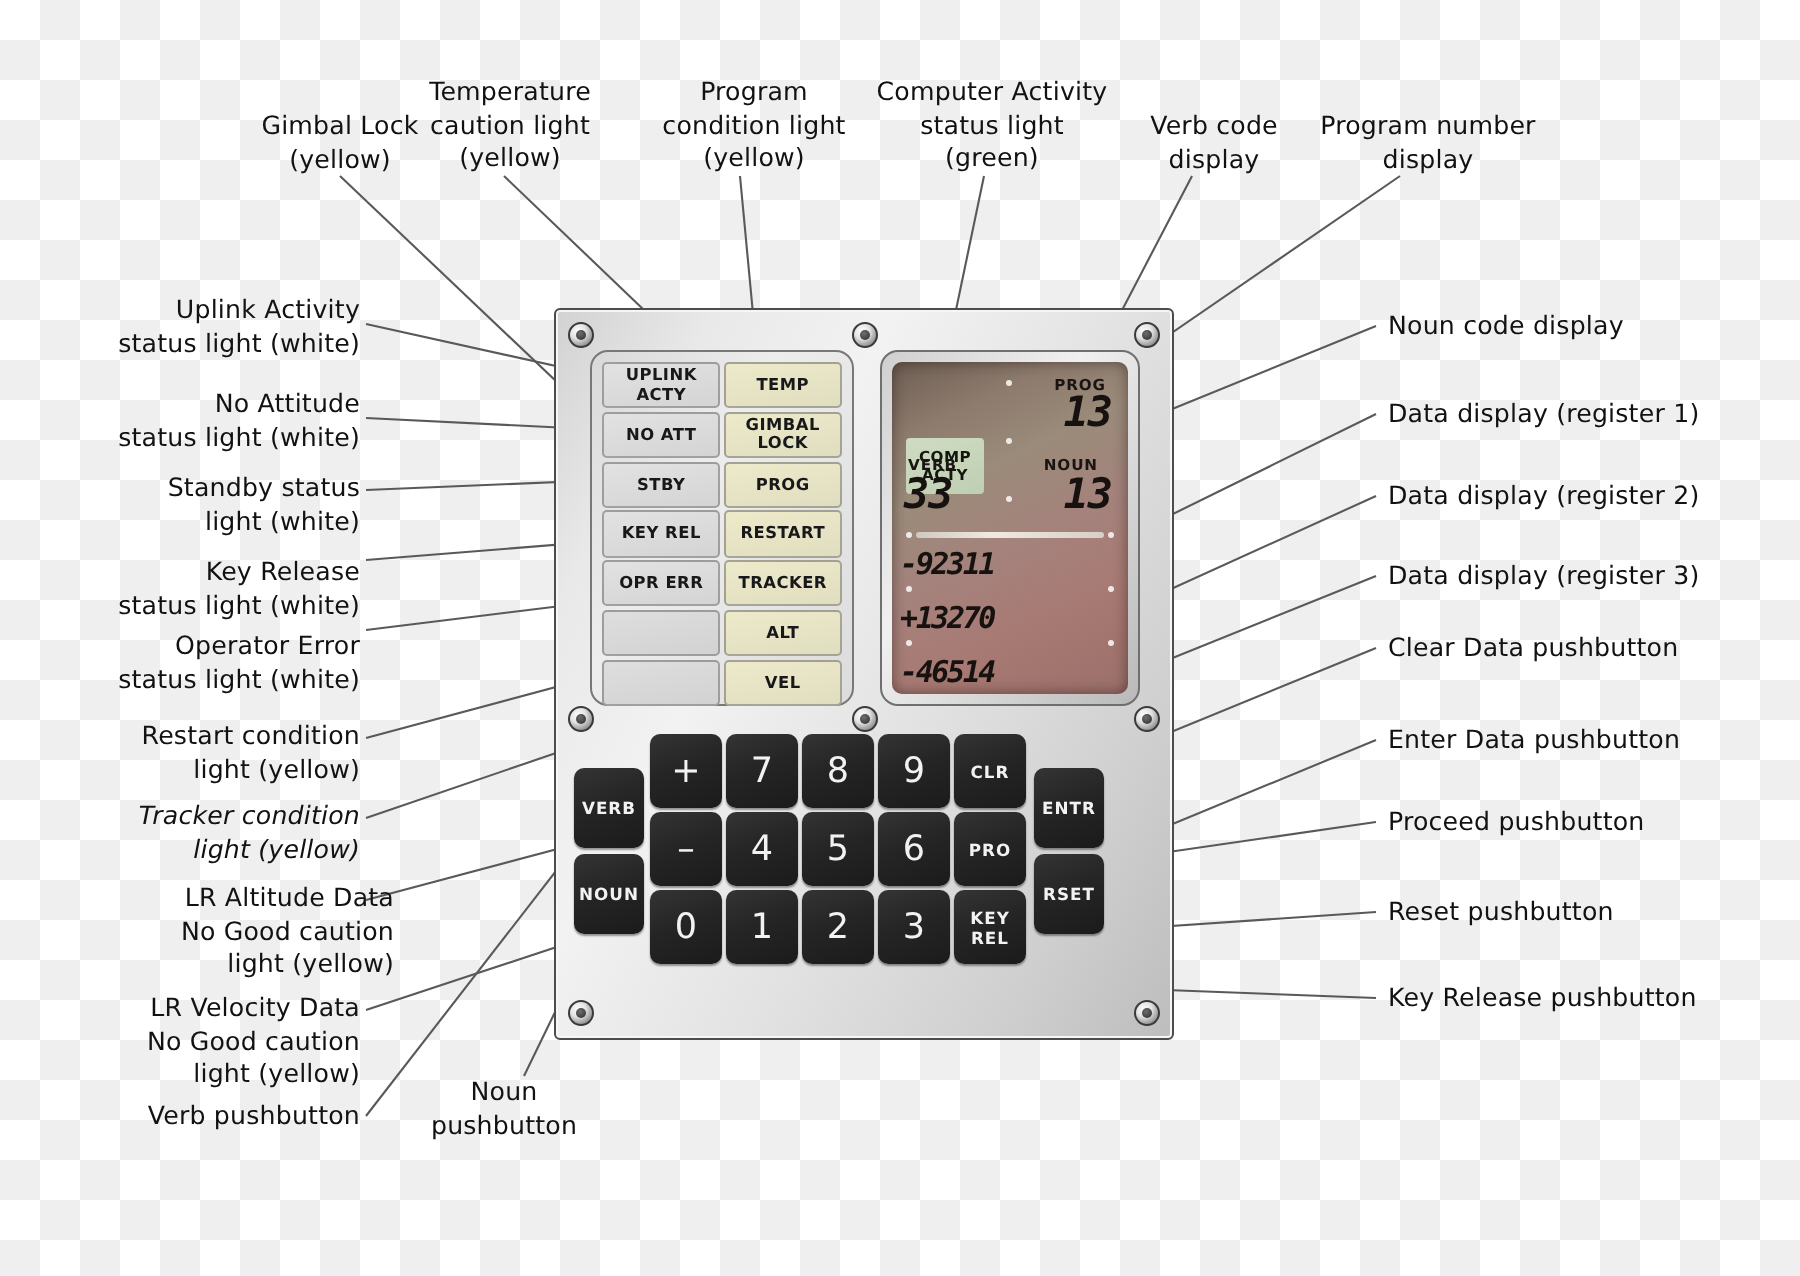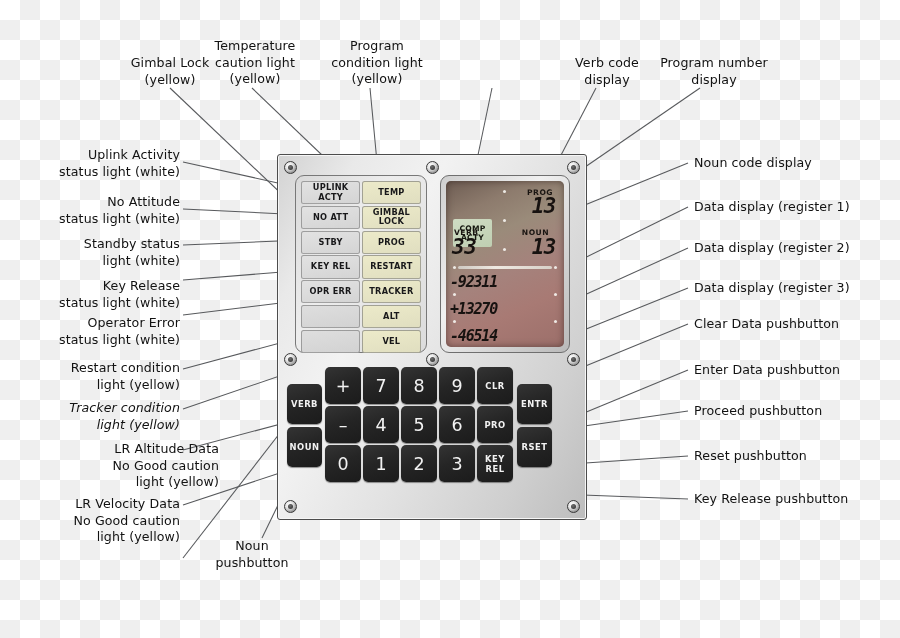--- a/index.html
+++ b/index.html
@@ -152,45 +152,49 @@
   </svg>
 
   <div class="ann c" style="left:112px;top:55px;width:116px;">Gimbal Lock
 (yellow)</div>
   <div class="ann c" style="left:198px;top:38px;width:114px;">Temperature
 caution light
 (yellow)</div>
   <div class="ann c" style="left:318px;top:38px;width:118px;">Program
 condition light
 (yellow)</div>
+  <div class="ann c" style="left:430px;top:38px;width:132px;">Computer Activity
+status light
+(green)</div>
   <div class="ann c" style="left:567px;top:55px;width:80px;">Verb code
 display</div>
   <div class="ann c" style="left:648px;top:55px;width:132px;">Program number
 display</div>
 
   <div class="ann r" style="left:0px;top:147px;width:180px;">Uplink Activity
 status light (white)</div>
   <div class="ann r" style="left:0px;top:194px;width:180px;">No Attitude
 status light (white)</div>
   <div class="ann r" style="left:0px;top:236px;width:180px;">Standby status
 light (white)</div>
   <div class="ann r" style="left:0px;top:278px;width:180px;">Key Release
 status light (white)</div>
   <div class="ann r" style="left:0px;top:315px;width:180px;">Operator Error
 status light (white)</div>
   <div class="ann r" style="left:0px;top:360px;width:180px;">Restart condition
 light (yellow)</div>
   <div class="ann r" style="left:0px;top:400px;width:180px;font-style:italic;">Tracker condition
 light (yellow)</div>
-  <div class="ann r" style="left:0px;top:441px;width:197px;margin-left:22px;">LR Altitude Data
+  <div class="ann r" style="left:0px;top:441px;width:197px;">LR Altitude Data
 No Good caution
 light (yellow)</div>
   <div class="ann r" style="left:0px;top:496px;width:180px;">LR Velocity Data
 No Good caution
 light (yellow)</div>
+  <div class="ann r" style="left:0px;top:550px;width:180px;">Verb pushbutton</div>
 
   <div class="ann c" style="left:205px;top:538px;width:94px;">Noun
 pushbutton</div>
 
   <div class="ann l" style="left:694px;top:155px;width:210px;">Noun code display</div>
   <div class="ann l" style="left:694px;top:199px;width:210px;">Data display (register 1)</div>
   <div class="ann l" style="left:694px;top:240px;width:210px;">Data display (register 2)</div>
   <div class="ann l" style="left:694px;top:280px;width:210px;">Data display (register 3)</div>
   <div class="ann l" style="left:694px;top:316px;width:210px;">Clear Data pushbutton</div>
   <div class="ann l" style="left:694px;top:362px;width:210px;">Enter Data pushbutton</div>

